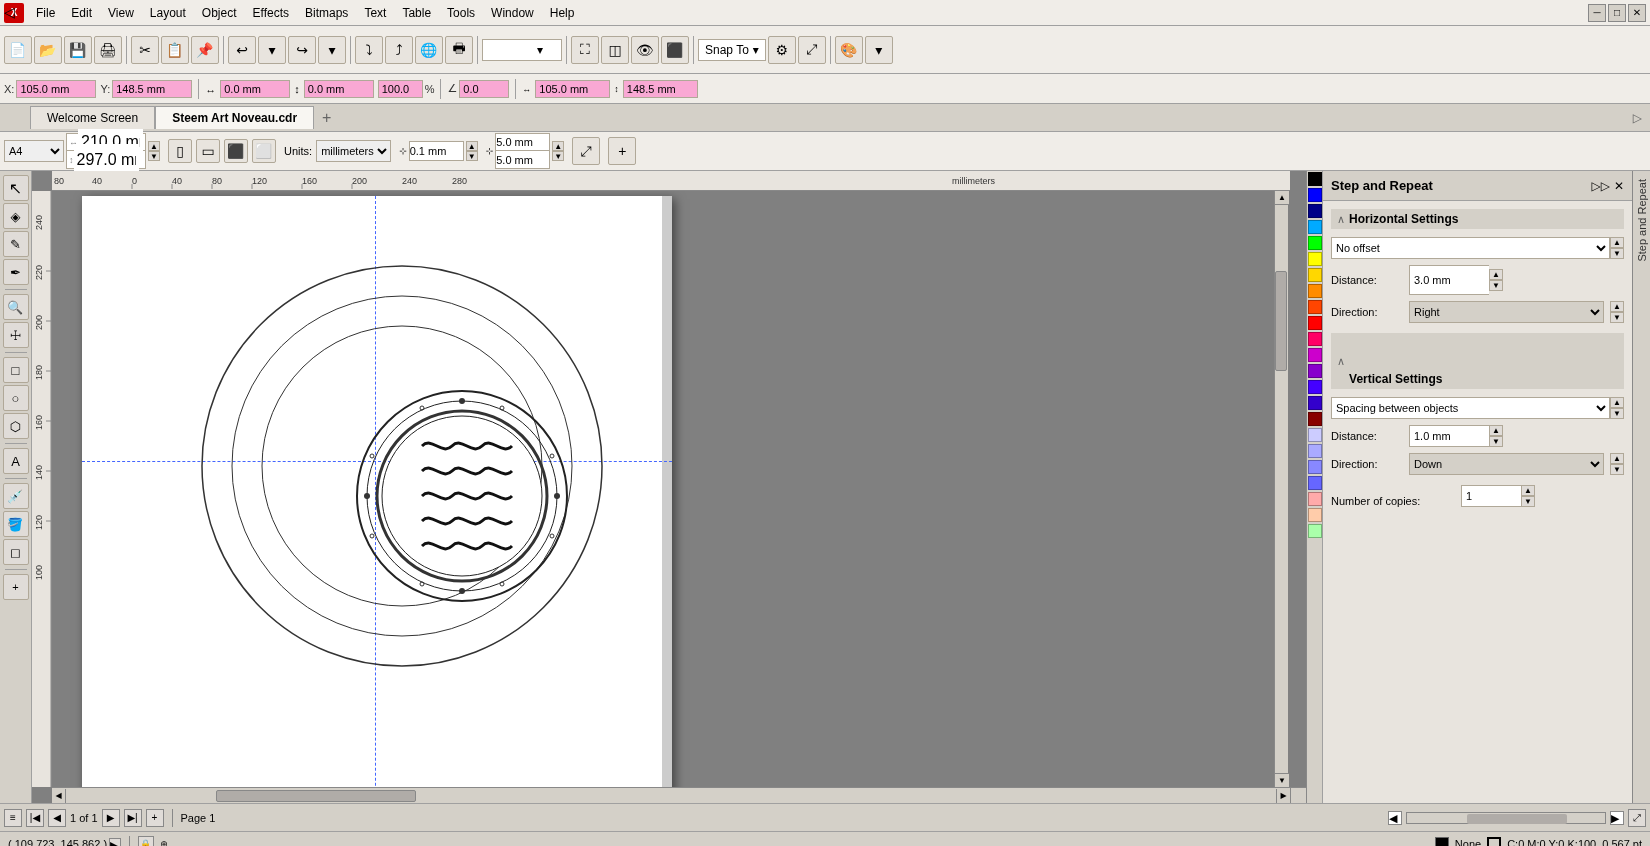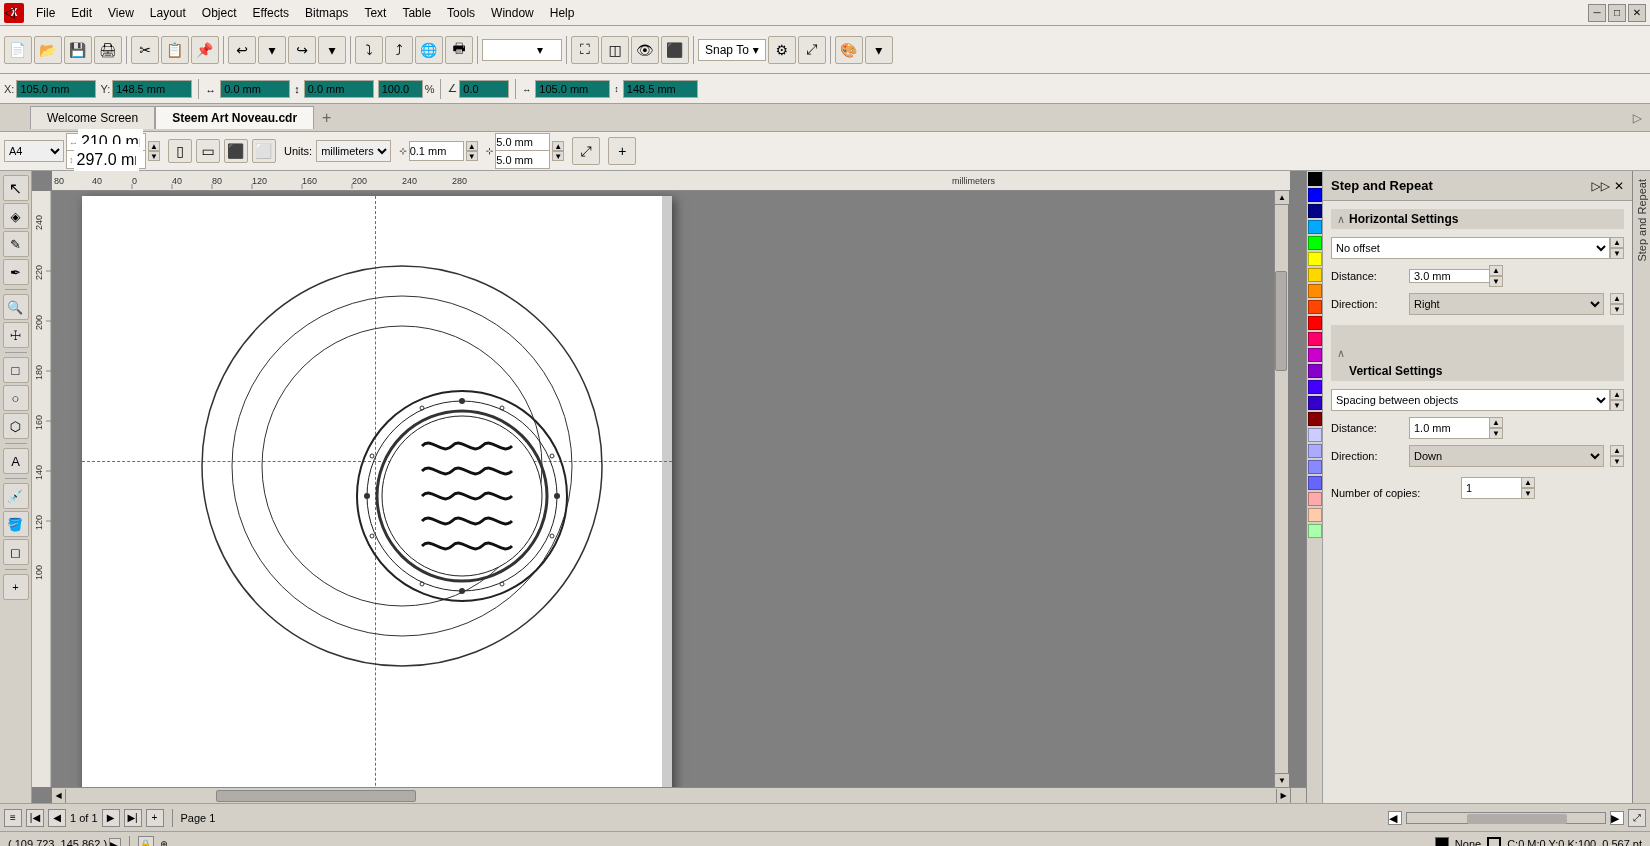--- a/index.html
+++ b/index.html
@@ -35,21 +35,21 @@
 
     
     #propbar {
       display: flex; align-items: center; background: #f0ede8; height: 30px;
       border-bottom: 1px solid #a0a0a0; padding: 0 4px; gap: 4px;
     }
     .prop-field {
       display: flex; align-items: center; gap: 2px;
     }
     .prop-input {
-      border: 1px solid #b0a898; background: #0f766e; height: 18px; padding: 0 3px;
+      border: 1px solid #b0a898; background: #f9a8d4; height: 18px; padding: 0 3px;
       font-size: 11px; width: 70px;
     }
     .prop-label { font-size: 11px; color: #333; }
     .prop-sep { width: 1px; height: 20px; background: #a0a0a0; margin: 0 2px; }
 
     
     #doctabs {
       display: flex; align-items: center; background: #d4d0c8; height: 28px;
       border-bottom: 1px solid #a0a0a0; padding-left: 30px;
     }
@@ -476,21 +476,21 @@
         </select>
         <div style="display:flex;flex-direction:column;">
           <div style="width:14px;height:11px;background:#e0dcd8;border:1px solid #b0a898;font-size:8px;display:flex;align-items:center;justify-content:center;cursor:pointer;">▲</div>
           <div style="width:14px;height:11px;background:#e0dcd8;border:1px solid #b0a898;font-size:8px;display:flex;align-items:center;justify-content:center;cursor:pointer;">▼</div>
         </div>
       </div>
 
       <div style="display:flex;align-items:center;margin-bottom:6px;gap:6px;">
         <span style="font-size:11px;min-width:72px;">Distance:</span>
         <div style="display:flex;align-items:center;">
-          <input style="width: 80px; height: 14px; border-top: 1px solid rgb(176, 168, 152); border-bottom: 1px solid rgb(176, 168, 152); border-left: 1px solid rgb(176, 168, 152); border-image: initial; border-right: none; font-size: 11px; padding: 0px 4px;" value="3.0 mm">
+          <input style="width: 80px; height: 30px; border-top: 1px solid rgb(176, 168, 152); border-bottom: 1px solid rgb(176, 168, 152); border-left: 1px solid rgb(176, 168, 152); border-image: initial; border-right: none; font-size: 11px; padding: 0px 4px;" value="3.0 mm">
           <div style="display:flex;flex-direction:column;">
             <div style="width:14px;height:11px;background:#e0dcd8;border:1px solid #b0a898;font-size:8px;display:flex;align-items:center;justify-content:center;cursor:pointer;">▲</div>
             <div style="width:14px;height:11px;background:#e0dcd8;border:1px solid #b0a898;font-size:8px;display:flex;align-items:center;justify-content:center;cursor:pointer;">▼</div>
           </div>
         </div>
       </div>
 
       <div style="display:flex;align-items:center;margin-bottom:10px;gap:6px;">
         <span style="font-size:11px;min-width:72px;">Direction:</span>
         <select style="flex:1;height:22px;border:1px solid #b0a898;font-size:11px;background:#d4d0c8;">

